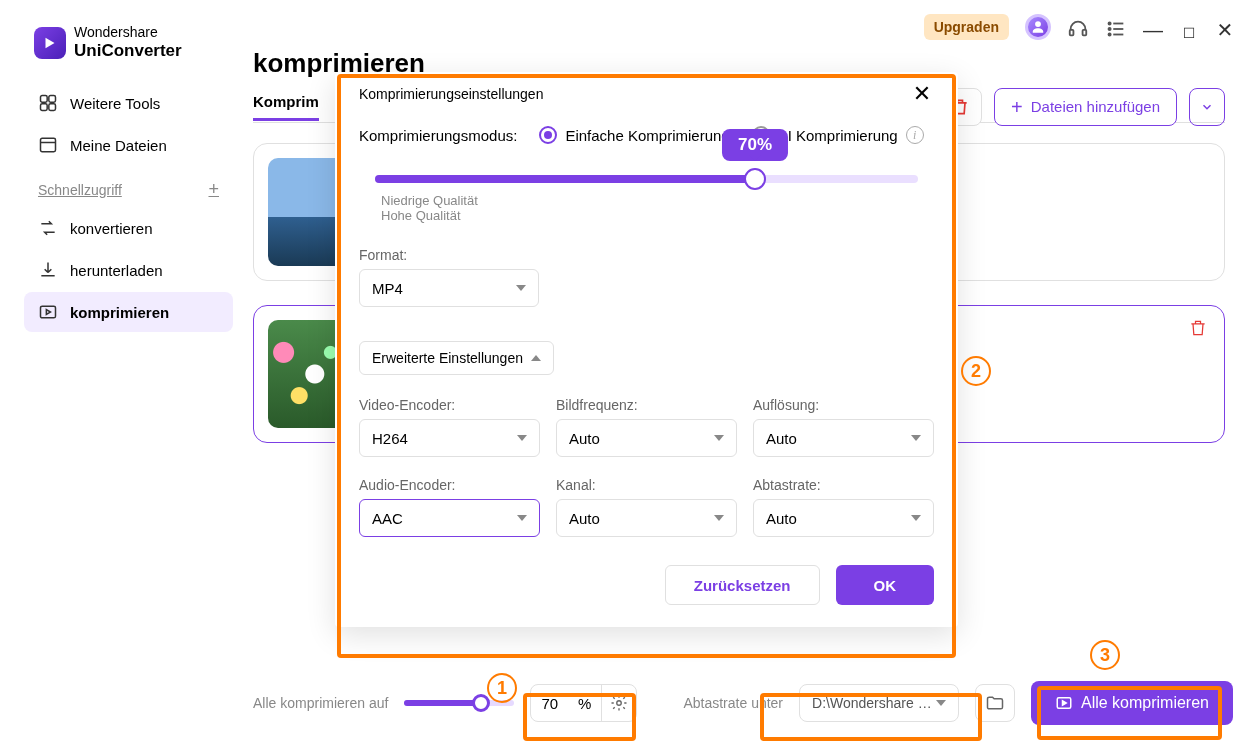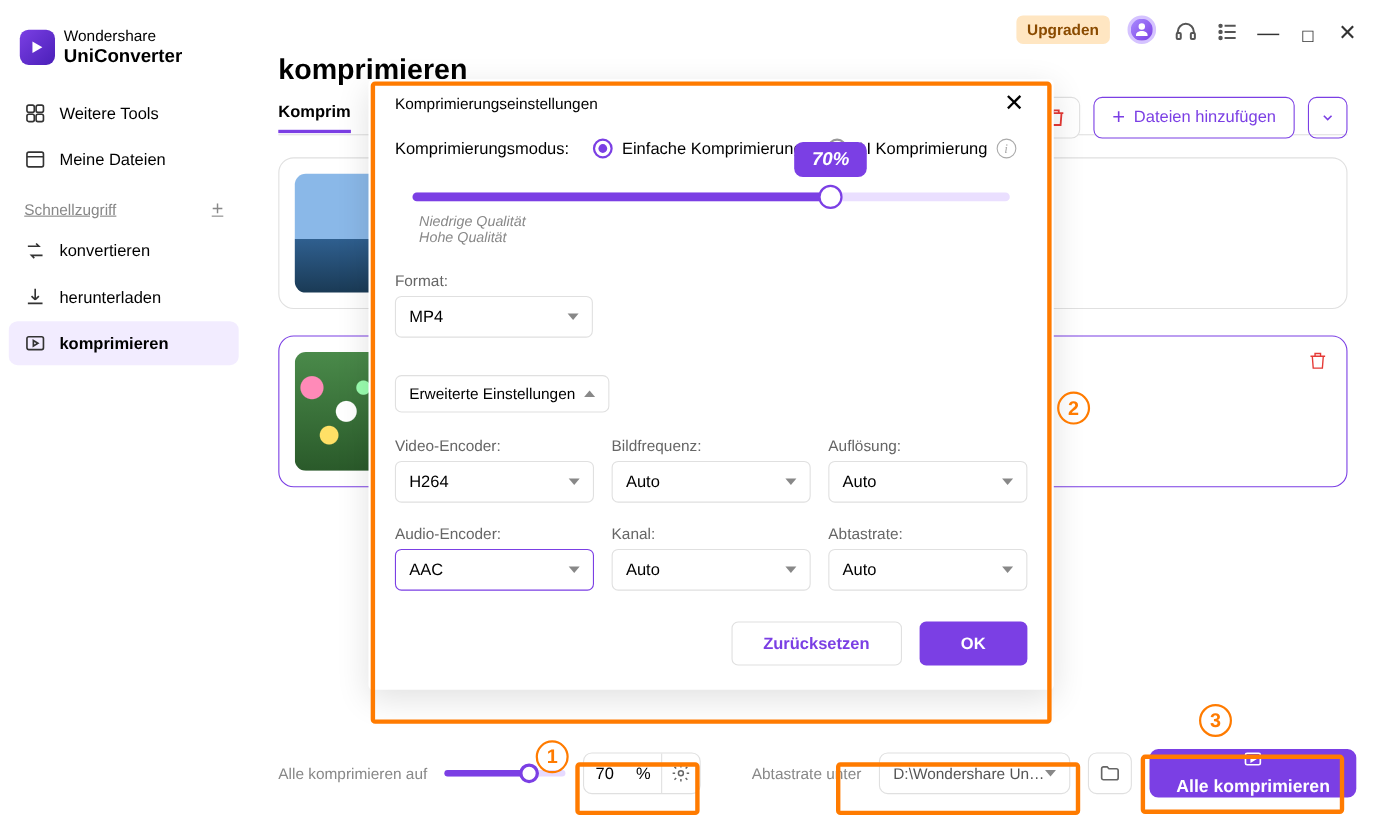--- a/index.html
+++ b/index.html
@@ -17,21 +17,21 @@
 
   
   .titlebar { position:absolute; top:0; right:0; height:40px; display:flex; align-items:flex-end; gap:16px; padding-right:18px; z-index:50; }
   .upgrade-btn { background:#ffe6c2; color:#8a4b00; font-weight:bold; font-size:14px; padding:5px 10px; border-radius:6px; border:none; cursor:pointer; }
   .tb-icon { width:22px; height:22px; display:flex; align-items:center; justify-content:center; color:#555; cursor:pointer; font-size:18px; }
   .avatar-circle { width:26px; height:26px; border-radius:50%; background:linear-gradient(135deg,#a88bff,#7b3fe4); border:3px solid #d5c3ff; display:flex; align-items:center; justify-content:center; }
   .avatar-circle svg { width:14px; height:14px; fill:#fff; }
   .win-btn { width:20px; text-align:center; cursor:pointer; font-size:20px; line-height:1; color:#333; font-weight:400; }
 
   
-  .sidebar { position:absolute; top:0; left:0; width:225px; height:100%; padding:14px 8px 0 8px; }
+  .sidebar { position:absolute; top:0; left:16px; width:225px; height:100%; padding:14px 8px 0 8px; }
   .logo-row { display:flex; align-items:center; gap:8px; padding:10px 10px 20px 10px; }
   .logo-mark { width:32px; height:32px; border-radius:8px; background:linear-gradient(135deg,#7b3fe4,#4a1fb8); display:flex; align-items:center; justify-content:center; }
   .logo-mark svg { width:18px; height:18px; fill:#fff; }
   .logo-text { font-size:14px; line-height:1.2; }
   .logo-text b { font-size:17px; font-weight:bold; }
   .nav-item { display:flex; align-items:center; gap:12px; padding:10px 14px; font-size:15px; border-radius:8px; cursor:pointer; margin:2px 0; }
   .nav-item.active { background:var(--purple-light); font-weight:bold; }
   .nav-icon { width:20px; height:20px; display:flex; align-items:center; justify-content:center; }
   .nav-icon svg { width:20px; height:20px; stroke:#333; stroke-width:1.8; fill:none; }
   .quick-row { display:flex; justify-content:space-between; align-items:center; padding:12px 14px 6px; color:#888; font-size:14px;text-decoration:underline; }
@@ -62,35 +62,35 @@
   .footer { position:absolute; left:225px; right:0; bottom:26px; height:44px; display:flex; align-items:center; padding:0 20px 0 28px; gap:16px; }
   .footer-label { color:#888; font-size:14px; }
   .mini-slider { position:relative; width:110px; height:6px; background:#e6daff; border-radius:3px; }
   .mini-slider-fill { position:absolute; left:0; top:0; bottom:0; width:70%; background:var(--purple); border-radius:3px; }
   .mini-slider-thumb { position:absolute; top:-6px; left:70%; transform:translateX(-50%); width:18px; height:18px; border-radius:50%; background:#fff; border:3px solid var(--purple); }
   .pct-box { display:flex; align-items:center; border:1px solid var(--border); border-radius:8px; height:38px; }
   .pct-box span { padding:0 10px; font-size:15px; }
   .gear-mini { padding:0 8px; border-left:1px solid var(--border); height:100%; display:flex; align-items:center; cursor:pointer; }
   .path-box { flex:1; max-width:200px; display:flex; align-items:center; justify-content:space-between; border:1px solid var(--border); border-radius:8px; padding:0 12px; height:38px; font-size:14px; color:#555; overflow:hidden; white-space:nowrap; }
   .folder-btn { border:1px solid var(--border); border-radius:8px; width:40px; height:38px; display:flex; align-items:center; justify-content:center; cursor:pointer; }
-  .primary-btn { background:var(--purple); color:#fff; border:none; border-radius:8px; padding:0 24px; height:44px; font-size:16px; font-weight:700; display:flex; align-items:center; gap:8px; cursor:pointer;flex-direction:column; }
+  .primary-btn { background:var(--purple); color:#fff; border:none; border-radius:8px; padding:0 24px; height:44px; font-size:16px; font-weight:400; display:flex; align-items:center; gap:8px; cursor:pointer; }
 
   
   .modal { position:absolute; top:72px; left:335px; width:623px; background:#fff; border-radius:4px; padding:0; z-index:40; box-shadow:0 8px 30px rgba(0,0,0,.12); }
   .modal-inner { padding:10px 24px 22px; }
   .modal-title-row { display:flex; justify-content:space-between; align-items:center; padding-bottom:6px; font-size:14px; }
   .close-x { width:24px; height:24px; display:flex; align-items:center; justify-content:center; font-size:22px; cursor:pointer; }
   .mode-row { display:flex; align-items:center; gap:22px; padding:14px 0 30px; font-size:15px; }
   .radio { display:flex; align-items:center; gap:8px; cursor:pointer; }
   .radio-circle { width:18px; height:18px; border-radius:50%; border:2px solid #999; position:relative; }
   .radio.selected .radio-circle { border-color:var(--purple); }
   .radio.selected .radio-circle::after { content:''; position:absolute; inset:3px; background:var(--purple); border-radius:50%; }
   .info-ic { width:18px; height:18px; border:1.2px solid #aaa; border-radius:50%; display:flex; align-items:center; justify-content:center; font-size:12px; color:#aaa; font-style:italic; font-family:serif; }
 
-  .slider-wrap { position:relative; padding:1px 16px 20px;font-style:italic; }
+  .slider-wrap { position:relative; padding:1px 16px 20px; }
   .slider-track { position:relative; height:8px; background:#eadfff; border-radius:4px; }
   .slider-fill { position:absolute; left:0; top:0; bottom:0; background:var(--purple); border-radius:4px; }
   .slider-thumb { position:absolute; top:-7px; transform:translateX(-50%); width:22px; height:22px; border-radius:50%; background:#fff; border:2.5px solid var(--purple); cursor:grab; }
   .slider-badge { position:absolute; top:-46px; transform:translateX(-50%); background:var(--purple); color:#fff; font-weight:bold; font-size:17px; padding:6px 16px; border-radius:8px; }
   .slider-badge::after { content:''; position:absolute; bottom:-6px; left:50%; transform:translateX(-50%); border:6px solid transparent; border-top-color:var(--purple); }
   .slider-labels { display:flex; justify-content:space-between; font-size:13px; color:#888; margin-top:10px; padding:0 6px;flex-direction:column; }
 
   .field-label { font-size:14px; color:#666; margin:4px 0 6px; }
   .select-box { display:flex; align-items:center; justify-content:space-between; border:1px solid var(--border); border-radius:6px; height:38px; padding:0 12px; font-size:15px; cursor:pointer; background:#fff; }
   .select-box.active { border-color:var(--purple); }

